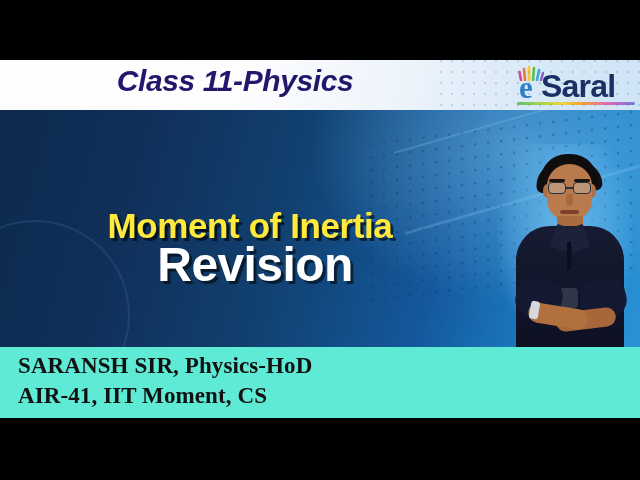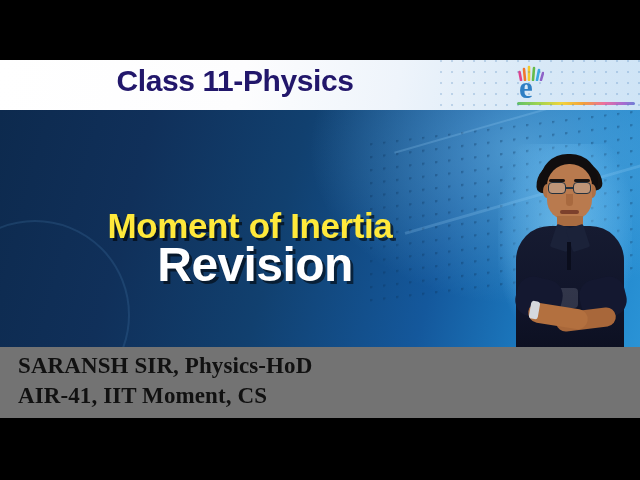--- a/index.html
+++ b/index.html
@@ -44,20 +44,21 @@
       radial-gradient(circle at 1px 1px, rgba(60,120,180,.30) 1px, transparent 1.6px) 0 0/11px 11px;
     opacity:.8;
   }
   #header-title {
     position:absolute; left:0; top:4px; width:470px;
     text-align:center;
     font-size:30px; font-weight:bold; letter-spacing:-.4px;
     color:#22176b;
     font-family:"Liberation Sans", sans-serif;
     text-shadow:0 1px 0 rgba(255,255,255,.6);
+    font-style:italic;
   }
   
   #esaral-logo {
     position:absolute; right:3px; top:5px;
     width:128px; height:42px;
   }
   #esaral-burst {
     position:absolute; left:9px; top:0px;
     width:26px; height:16px;
   }
@@ -193,21 +194,21 @@
   .arm-r { position:absolute; left:90px; top:140px; width:46px; height:40px; background:#141830; border-radius:16px; transform:rotate(-14deg); }
   .forearm-l { position:absolute; left:38px; top:168px; width:60px; height:20px; background:#b3703f; border-radius:10px; transform:rotate(9deg); }
   .forearm-r { position:absolute; left:66px; top:172px; width:60px; height:19px; background:#a8673a; border-radius:10px; transform:rotate(-7deg); }
   .watch { position:absolute; left:40px; top:163px; width:9px; height:18px; background:#d5d8dd; border-radius:3px; transform:rotate(10deg); }
   .logo-patch { position:absolute; left:54px; top:150px; width:34px; height:20px; background:rgba(215,225,235,.16); border-radius:4px; }
 
   
   #credit-bar {
     position:absolute; left:0; top:287px;
     width:640px; height:71px;
-    background:#737373;
+    background:#5eead4;
     overflow:hidden;
   }
   #credit-line-1, #credit-line-2 {
     position:absolute; left:18px;
     color:#111111;
     font-family:"Liberation Serif", serif;
     font-weight:bold;
     font-size:23px;
     letter-spacing:.1px;
     white-space:nowrap;
@@ -232,20 +233,21 @@
           <g stroke-linecap="round" stroke-width="2.6" fill="none">
             <line x1="3" y1="15" x2="1.5" y2="7" stroke="#e0418f"></line>
             <line x1="7" y1="15" x2="6" y2="4" stroke="#f0762e"></line>
             <line x1="11" y1="15" x2="11" y2="2" stroke="#f5c92b"></line>
             <line x1="15" y1="15" x2="16" y2="3" stroke="#64bb4a"></line>
             <line x1="19" y1="15" x2="21" y2="5" stroke="#3aa9e0"></line>
             <line x1="23" y1="15" x2="25" y2="8" stroke="#8e63c8"></line>
           </g>
         </svg>
         <div id="esaral-e">e</div>
+        <div id="esaral-word">Saral</div>
         <div id="esaral-underline"></div>
       </div>
     </div>
 
     <div id="main-panel">
       <div id="dot-texture"></div>
       <div id="streak-1"></div>
       <div id="streak-2"></div>
       <div id="arc-decoration"></div>
 

